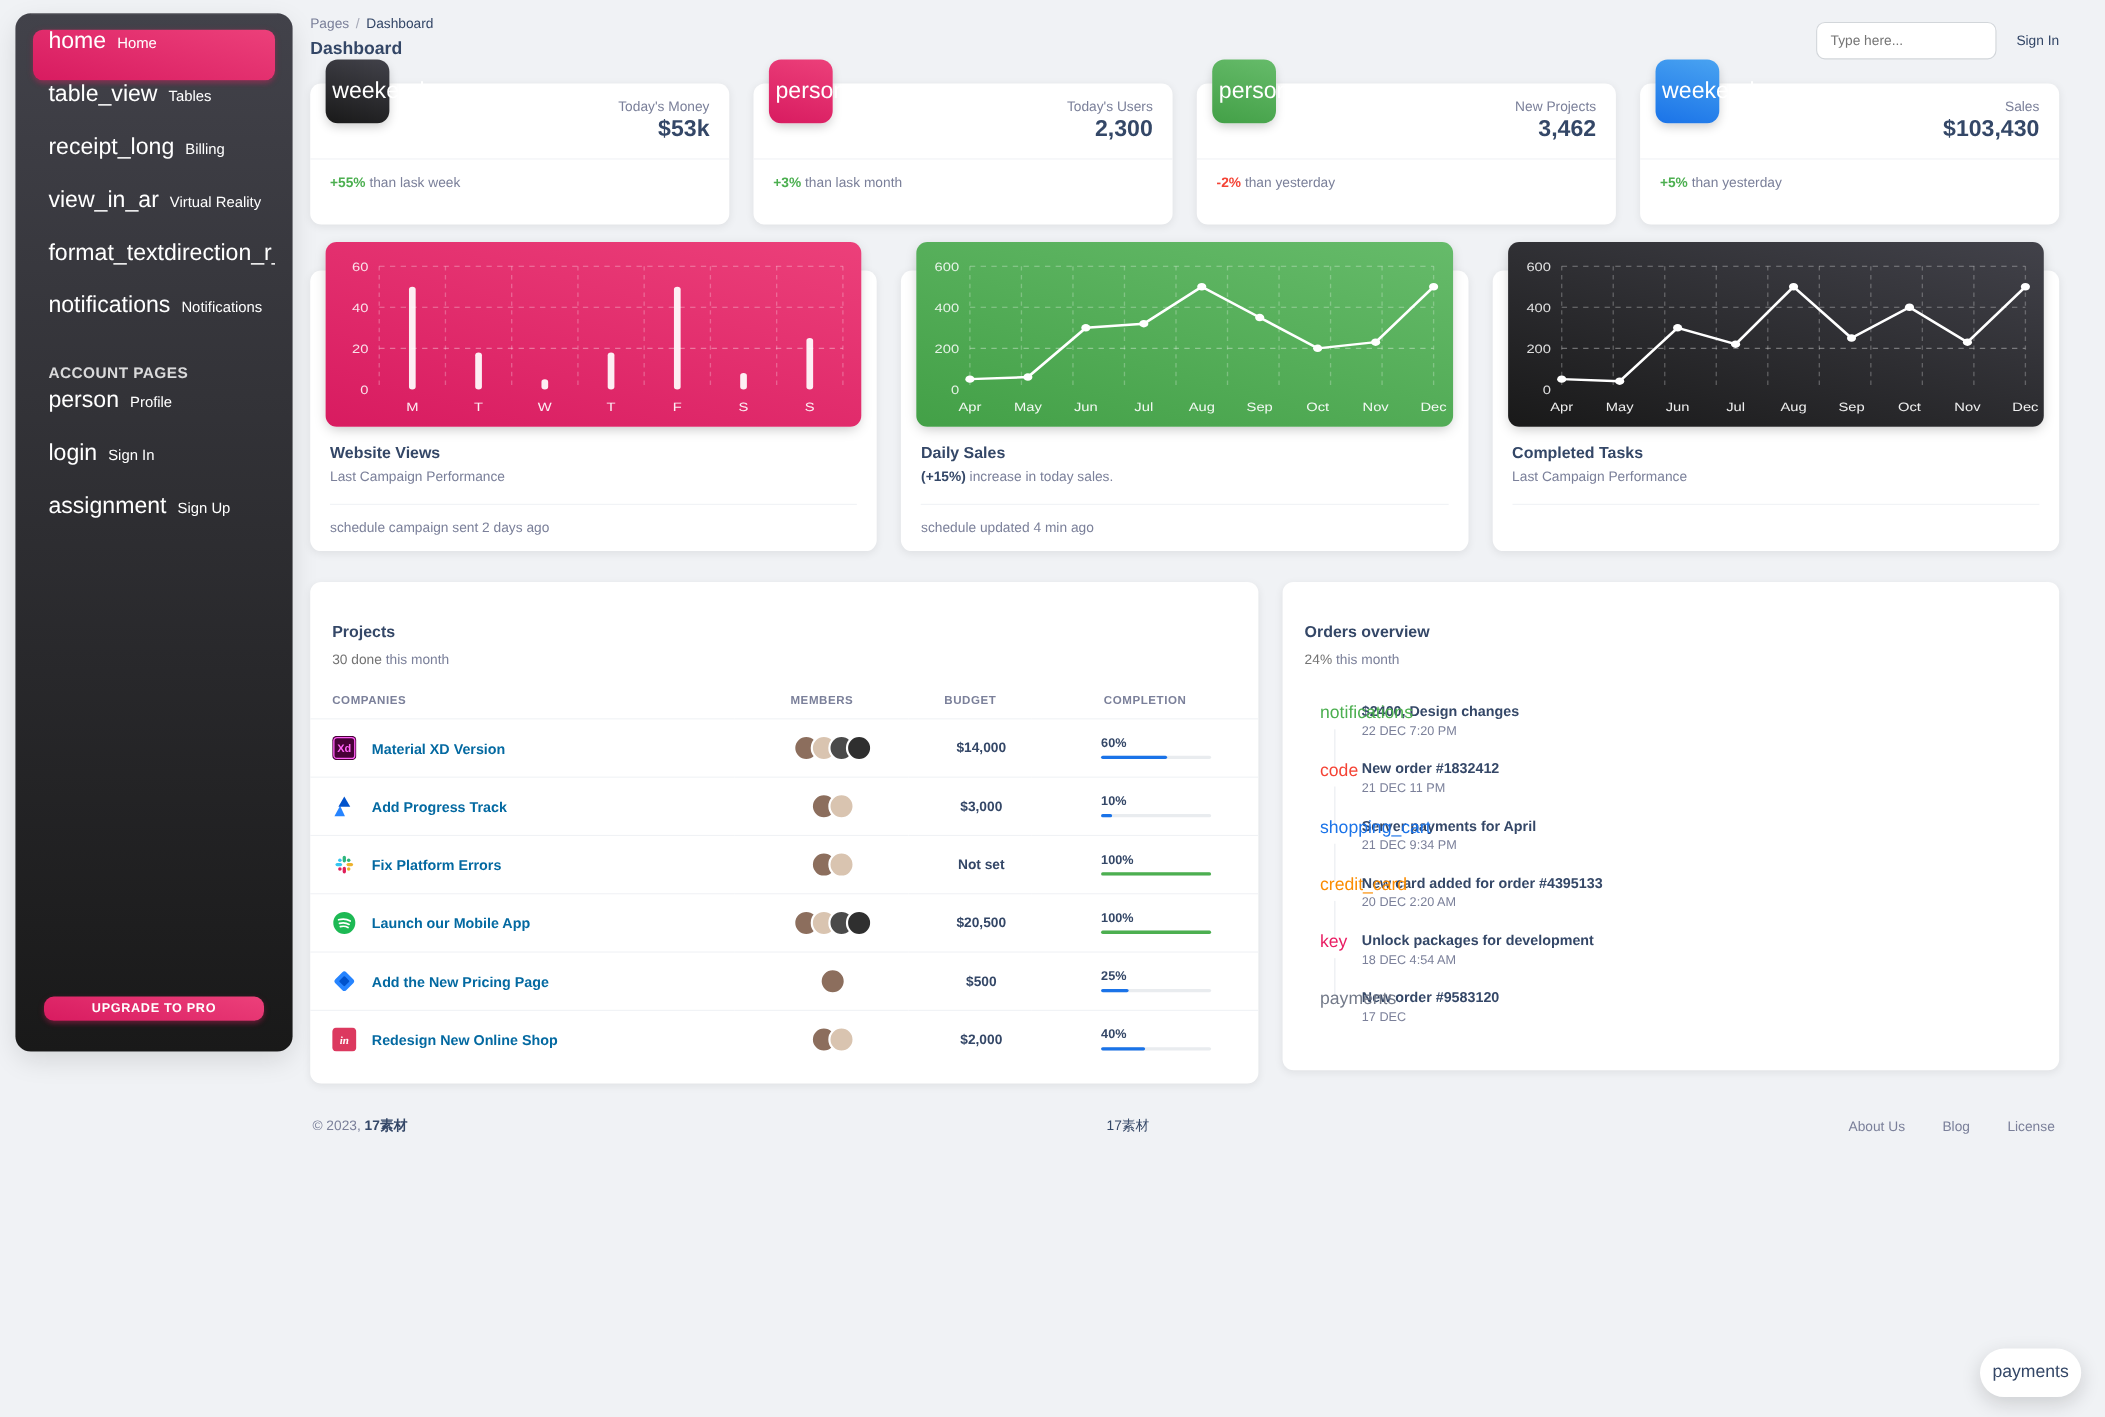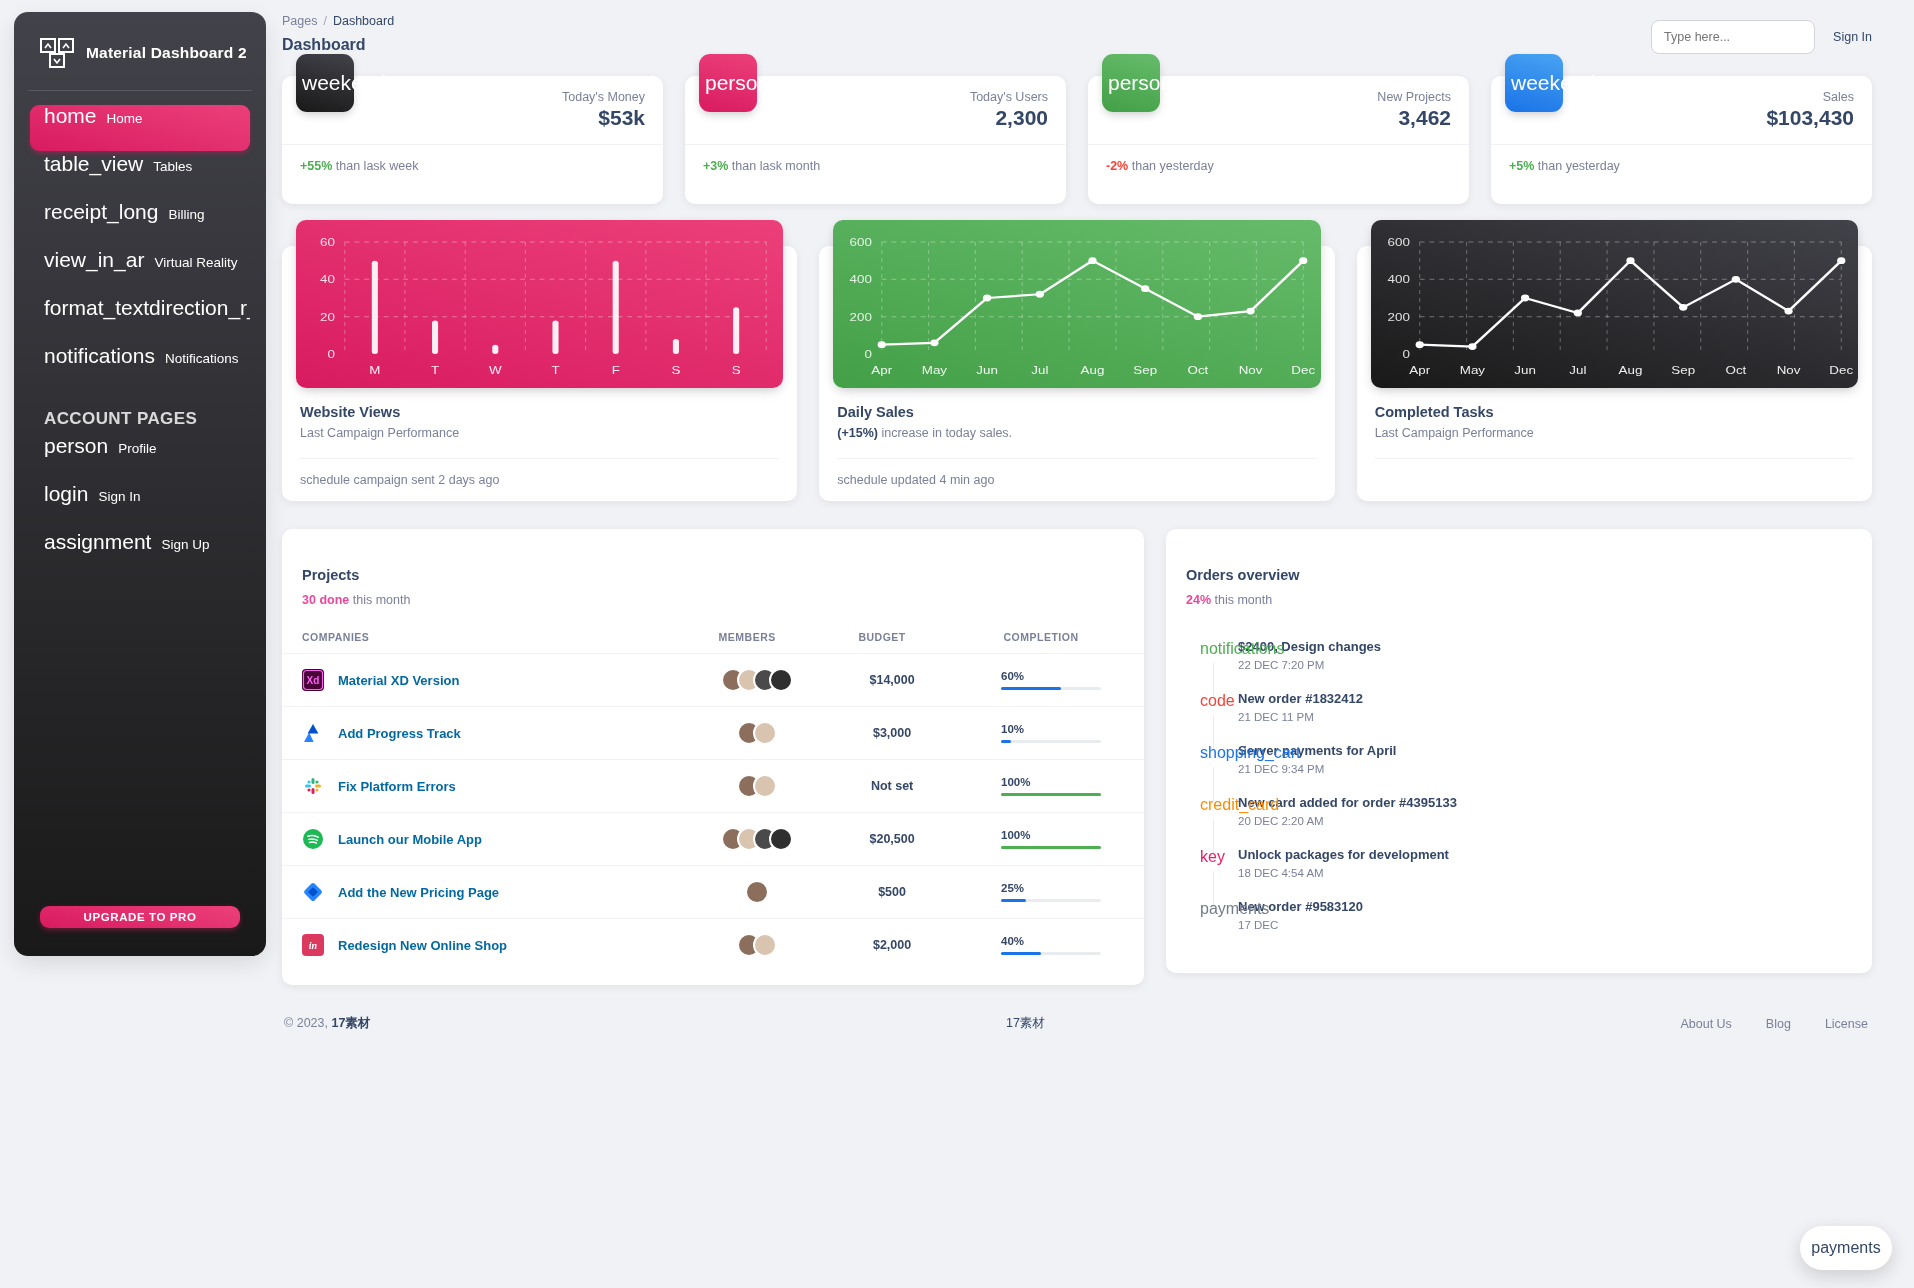--- a/index.html
+++ b/index.html
@@ -29,21 +29,21 @@
   .nav-item {
     display: flex; align-items: baseline; gap: 10px;
     height: 46px; padding: 0 14px; margin-bottom: 2px;
     border-radius: 9px; cursor: pointer; overflow: hidden;
   }
   .nav-item.active { background: linear-gradient(195deg,#EC407A 0%,#D81B60 100%);
     box-shadow: 0 3px 5px -1px rgba(233,30,99,.2),0 2px 6px 0 rgba(233,30,99,.25); }
   .nav-ligature { font-size: 21px; color: #fff; white-space: nowrap; line-height: 1; }
   .nav-label { font-size: 13.5px; color: #fff; white-space: nowrap; }
   .nav-section {
-    font-size: 17px; font-weight: bold; letter-spacing: .4px;
+    font-size: 14px; font-weight: bold; letter-spacing: .4px;
     color: rgba(255,255,255,.82); padding: 16px 14px 6px 14px;
   }
   .upgrade-btn {
     position: absolute; left: 26px; bottom: 28px; width: 200px; height: 22px;
     background: linear-gradient(195deg,#EC407A 0%,#D81B60 100%);
     border: none; border-radius: 9px; color: #fff;
     font-size: 11.5px; font-weight: bold; letter-spacing: .6px; cursor: pointer;
     font-family: "Liberation Sans", sans-serif;
     box-shadow: 0 3px 5px -1px rgba(233,30,99,.2),0 2px 6px 0 rgba(233,30,99,.25);
   }
@@ -112,21 +112,21 @@
     flex: 0 0 862px; background: #fff; border-radius: 10px;
     box-shadow: 0 2px 8px rgba(20,20,20,.07); padding-bottom: 14px;
   }
   .orders-card {
     flex: 1; background: #fff; border-radius: 10px;
     box-shadow: 0 2px 8px rgba(20,20,20,.07); padding-bottom: 22px;
   }
   .card-head { padding: 38px 20px 6px 20px; }
   .card-title { font-size: 14.5px; color: #344767; font-weight: bold; }
   .card-sub { font-size: 12.5px; color: #7b809a; margin-top: 10px; }
-  .card-sub b { font-weight: bold; color: #ec4899; }
+  .card-sub b { font-weight: normal; color: #737373; }
 
   table.projects { width: 100%; border-collapse: collapse; margin-top: 18px; }
   table.projects th {
     font-size: 10.5px; letter-spacing: .5px; color: #7b809a; font-weight: bold;
     text-align: left; padding: 0 0 10px 20px; border-bottom: 1px solid #f0f2f5;
   }
   table.projects th.c-members { text-align: center; padding-left: 0; }
   table.projects th.c-budget  { text-align: center; padding-left: 0; }
   table.projects th.c-compl   { text-align: center; padding-left: 0; }
   table.projects td { padding: 14px 0 14px 20px; border-bottom: 1px solid #f0f2f5; vertical-align: middle; }
@@ -173,33 +173,20 @@
     display: flex; align-items: center; justify-content: center;
     font-size: 16px; color: #344767; cursor: pointer; overflow: hidden;
   }
 </style>
 </head>
 <body>
 
 <div class="app">
 
   <aside class="sidebar">
-    <div class="brand">
-      <span class="brand-logo">
-        <svg viewBox="0 0 34 30" width="34" height="30">
-          <rect x="1" y="1" width="14" height="13" fill="none" stroke="#fff" stroke-width="2"></rect>
-          <rect x="19" y="1" width="14" height="13" fill="none" stroke="#fff" stroke-width="2"></rect>
-          <rect x="10" y="16" width="14" height="13" fill="none" stroke="#fff" stroke-width="2"></rect>
-          <path d="M5 10 L8 6 L11 10" fill="none" stroke="#fff" stroke-width="1.6"></path>
-          <path d="M23 10 L26 6 L29 10" fill="none" stroke="#fff" stroke-width="1.6"></path>
-          <path d="M14 21 L17 25 L20 21" fill="none" stroke="#fff" stroke-width="1.6"></path>
-        </svg>
-      </span>
-      <span class="brand-title">Material Dashboard 2</span>
-    </div>
     <div class="brand-divider"></div>
 
     <nav class="nav">
       <div class="nav-item active">
         <span class="nav-ligature">home</span>
         <span class="nav-label">Home</span>
       </div>
       <div class="nav-item">
         <span class="nav-ligature">table_view</span>
         <span class="nav-label">Tables</span>

